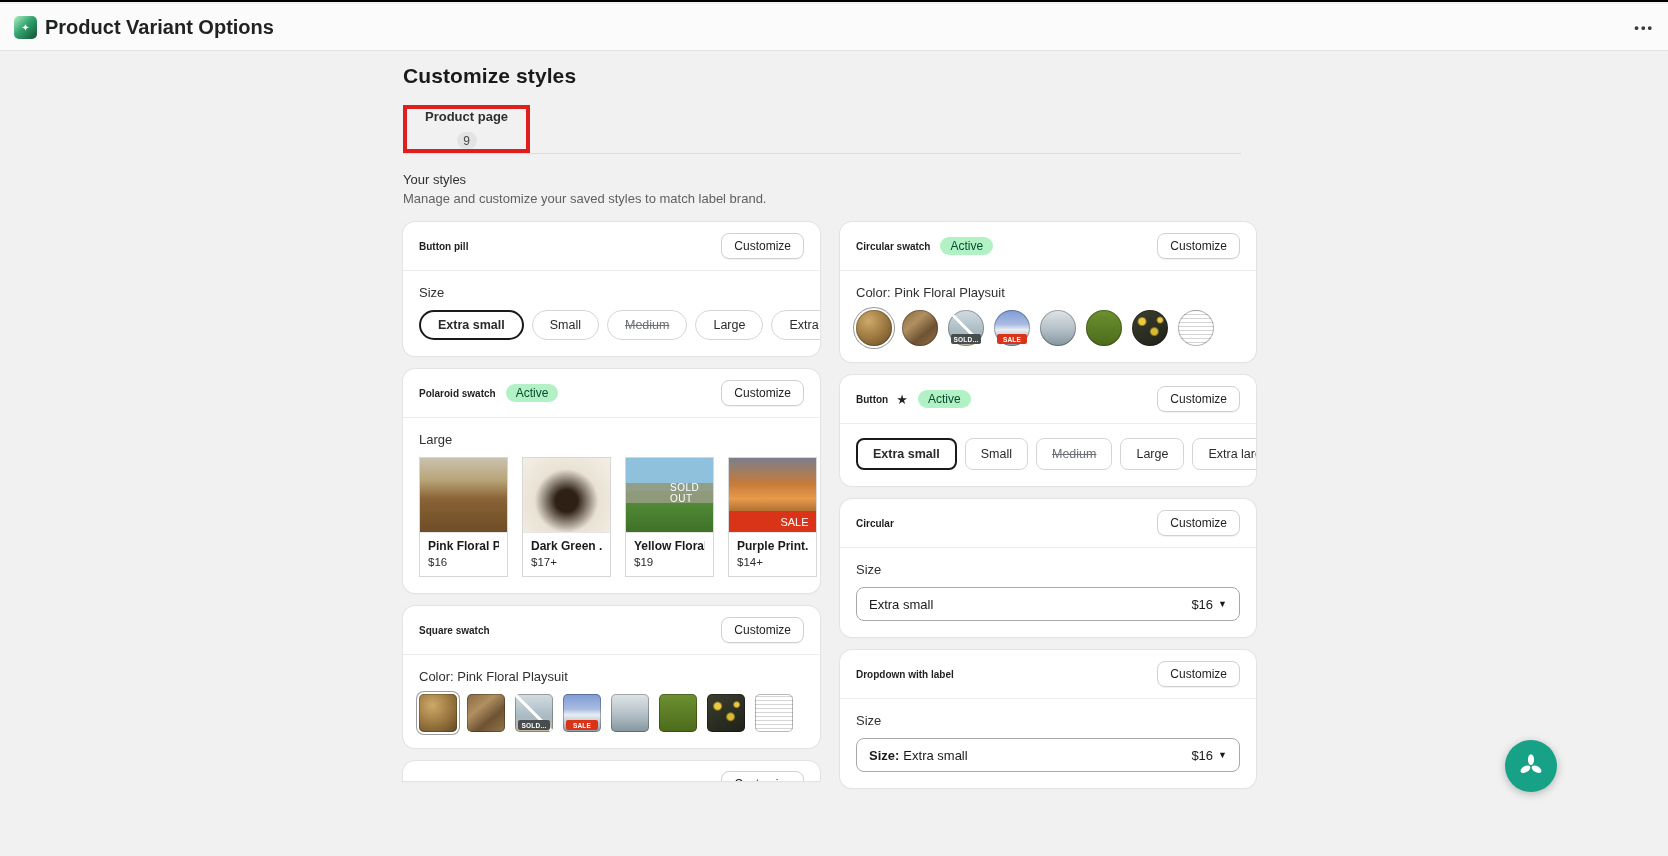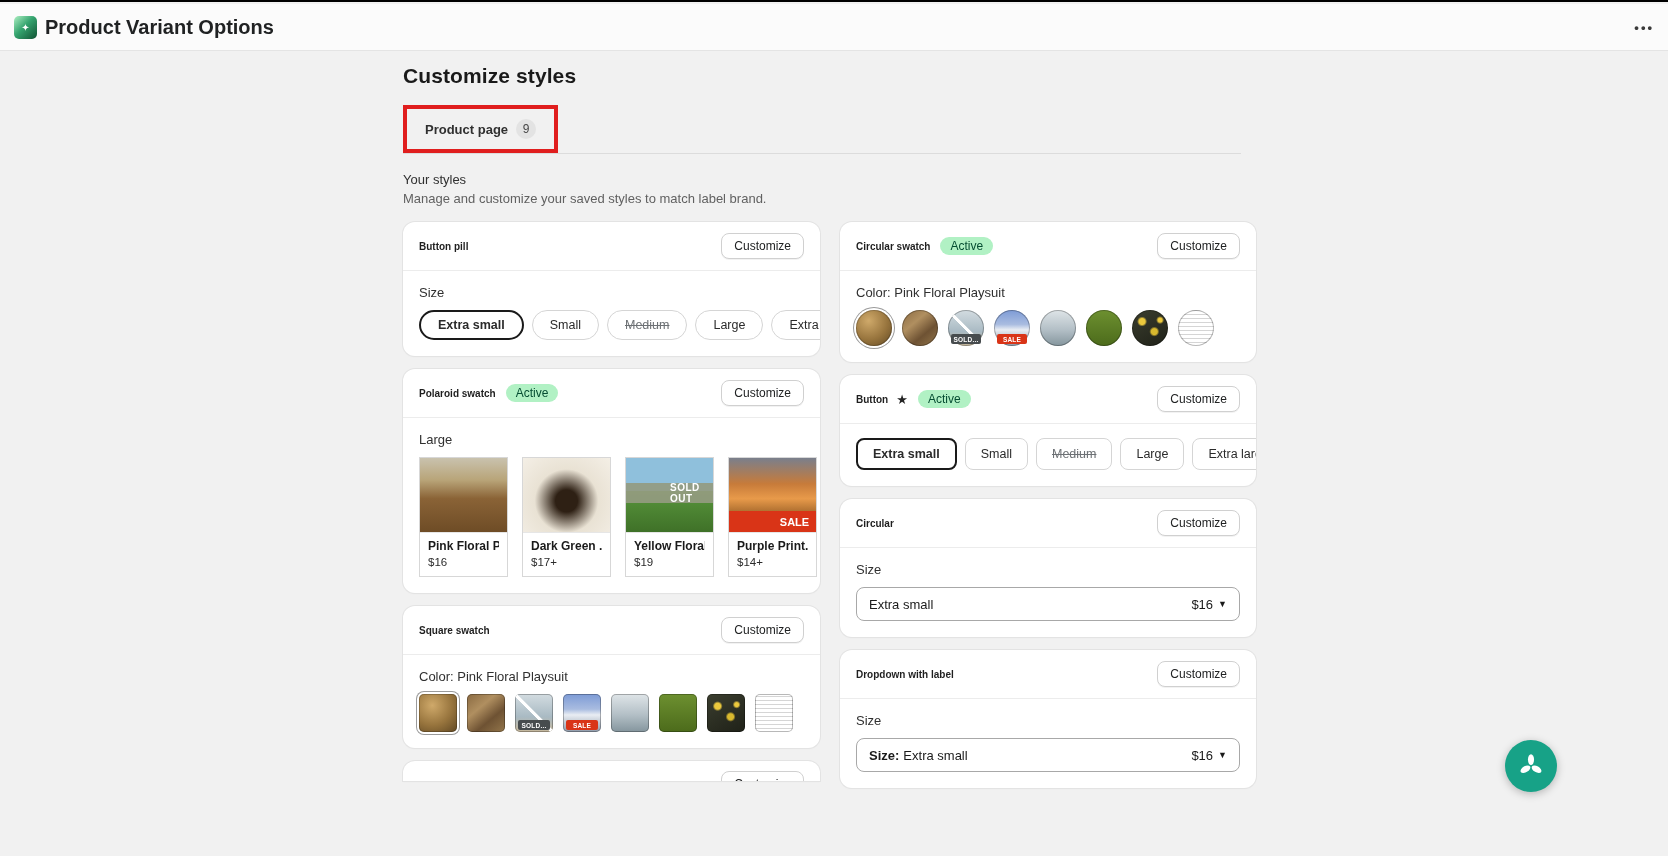--- a/index.html
+++ b/index.html
@@ -12,21 +12,21 @@
   .app-id { display:flex; align-items:center; gap:8px; }
   .app-icon { width:23px; height:23px; border-radius:5px; background:linear-gradient(135deg,#aef0c3 0%,#35a46f 45%,#0f5132 100%); display:flex; align-items:center; justify-content:center; color:#fff; font-size:10px; }
   .app-title { font-size:20px; font-weight:700; color:#202223; }
   .menu-dots { margin-left:auto; background:none; border:none; color:#3a3a3a; font-size:13px; font-weight:700; letter-spacing:2px; cursor:pointer; padding:4px 0 4px 8px; }
 
   
   .content { position:absolute; top:40px; left:367px; width:853px;margin-left:36px; }
   h1.page-title { margin-top:22px; font-size:21px; font-weight:700; color:#1a1a1a; letter-spacing:.1px; }
   .tabs-row { display:flex; gap:17px; margin-top:17px; }
   .annot { border:4px solid #e01e1e; }
-  .tab { display:flex; align-items:center; gap:8px; background:none; border:none; padding:0 18px; height:40px; font-family:inherit; font-size:13px; cursor:pointer; }
+  .tab { display:flex; align-items:center; gap:8px; background:none; border:none; padding:0 18px; height:40px; font-family:inherit; font-size:13px; cursor:pointer;flex-direction:column; }
   .tab .tab-label { color:#5c5f62; }
   .tab.active .tab-label { color:#303030; font-weight:650; }
   .tab-badge { background:#e3e3e3; color:#474747; border-radius:10px; min-width:20px; height:20px; display:inline-flex; align-items:center; justify-content:center; font-size:12px; padding:0 6px; }
   .tabs-divider { width:838px; height:1px; background:#dcdcdc; }
   .section-head { margin-top:18px; }
   .sec-title { font-size:13px; font-weight:400; color:#303030; }
   .sec-sub { font-size:13px; color:#616161; margin-top:4px; }
 
   .columns { display:flex; gap:20px; margin-top:16px; align-items:flex-start; }
   .col { display:flex; flex-direction:column; gap:13px; }
@@ -63,21 +63,21 @@
   .sw.selected { box-shadow:0 0 0 2px #fff, 0 0 0 3px #9a9a9a, inset 0 0 0 1px rgba(0,0,0,.2); }
   .sw.slash::after { content:""; position:absolute; inset:0; border-radius:inherit; background:linear-gradient(45deg, transparent 46%, #fff 47%, #fff 52%, transparent 53%); }
   .sw-badge { position:absolute; left:9%; right:9%; bottom:2px; height:10px; border-radius:2px; display:flex; align-items:center; justify-content:center; font-size:6.5px; font-weight:700; color:#fff; letter-spacing:.2px; z-index:2; }
   .sw-badge.sold { background:#474c4e; }
   .sw-badge.sale { background:#d93417; }
 
   
   .polaroid-row { display:flex; gap:14px; overflow:hidden; margin-top:2px; }
   .ptile { flex:0 0 auto; width:89px; background:#fff; border:1px solid #d7d7d7; cursor:pointer; }
   .p-img { position:relative; width:100%; height:75px; border-bottom:1px solid #e6e6e6; }
-  .p-overlay { position:absolute; left:0; right:0; display:flex; align-items:center; justify-content:center; color:#fff; font-weight:700;padding-left:44px; }
+  .p-overlay { position:absolute; left:0; right:0; display:flex; align-items:center; justify-content:center; color:#fff; font-weight:400;padding-left:44px; }
   .p-overlay.soldout { top:34%; height:20px; background:rgba(148,155,128,.92); font-size:10px; letter-spacing:.5px; }
   .p-overlay.sale { bottom:0; height:21px; background:#d93417; font-size:11px; }
   .p-label { padding:6px 8px 8px 8px; }
   .p-name { font-size:12px; font-weight:650; color:#1a1a1a; white-space:nowrap; overflow:hidden; }
   .p-price { font-size:11.5px; color:#2b2b2b; margin-top:3px; }
 
   
   .select-box { display:flex; align-items:center; justify-content:space-between; height:34px; border:1px solid #a8a8a8; border-radius:8px; background:#fff; padding:0 12px; font-size:13px; color:#1a1a1a; cursor:pointer; }
   .select-right { display:flex; align-items:center; gap:5px; font-size:13px; }
   .caret { font-size:9px; color:#1a1a1a; }

